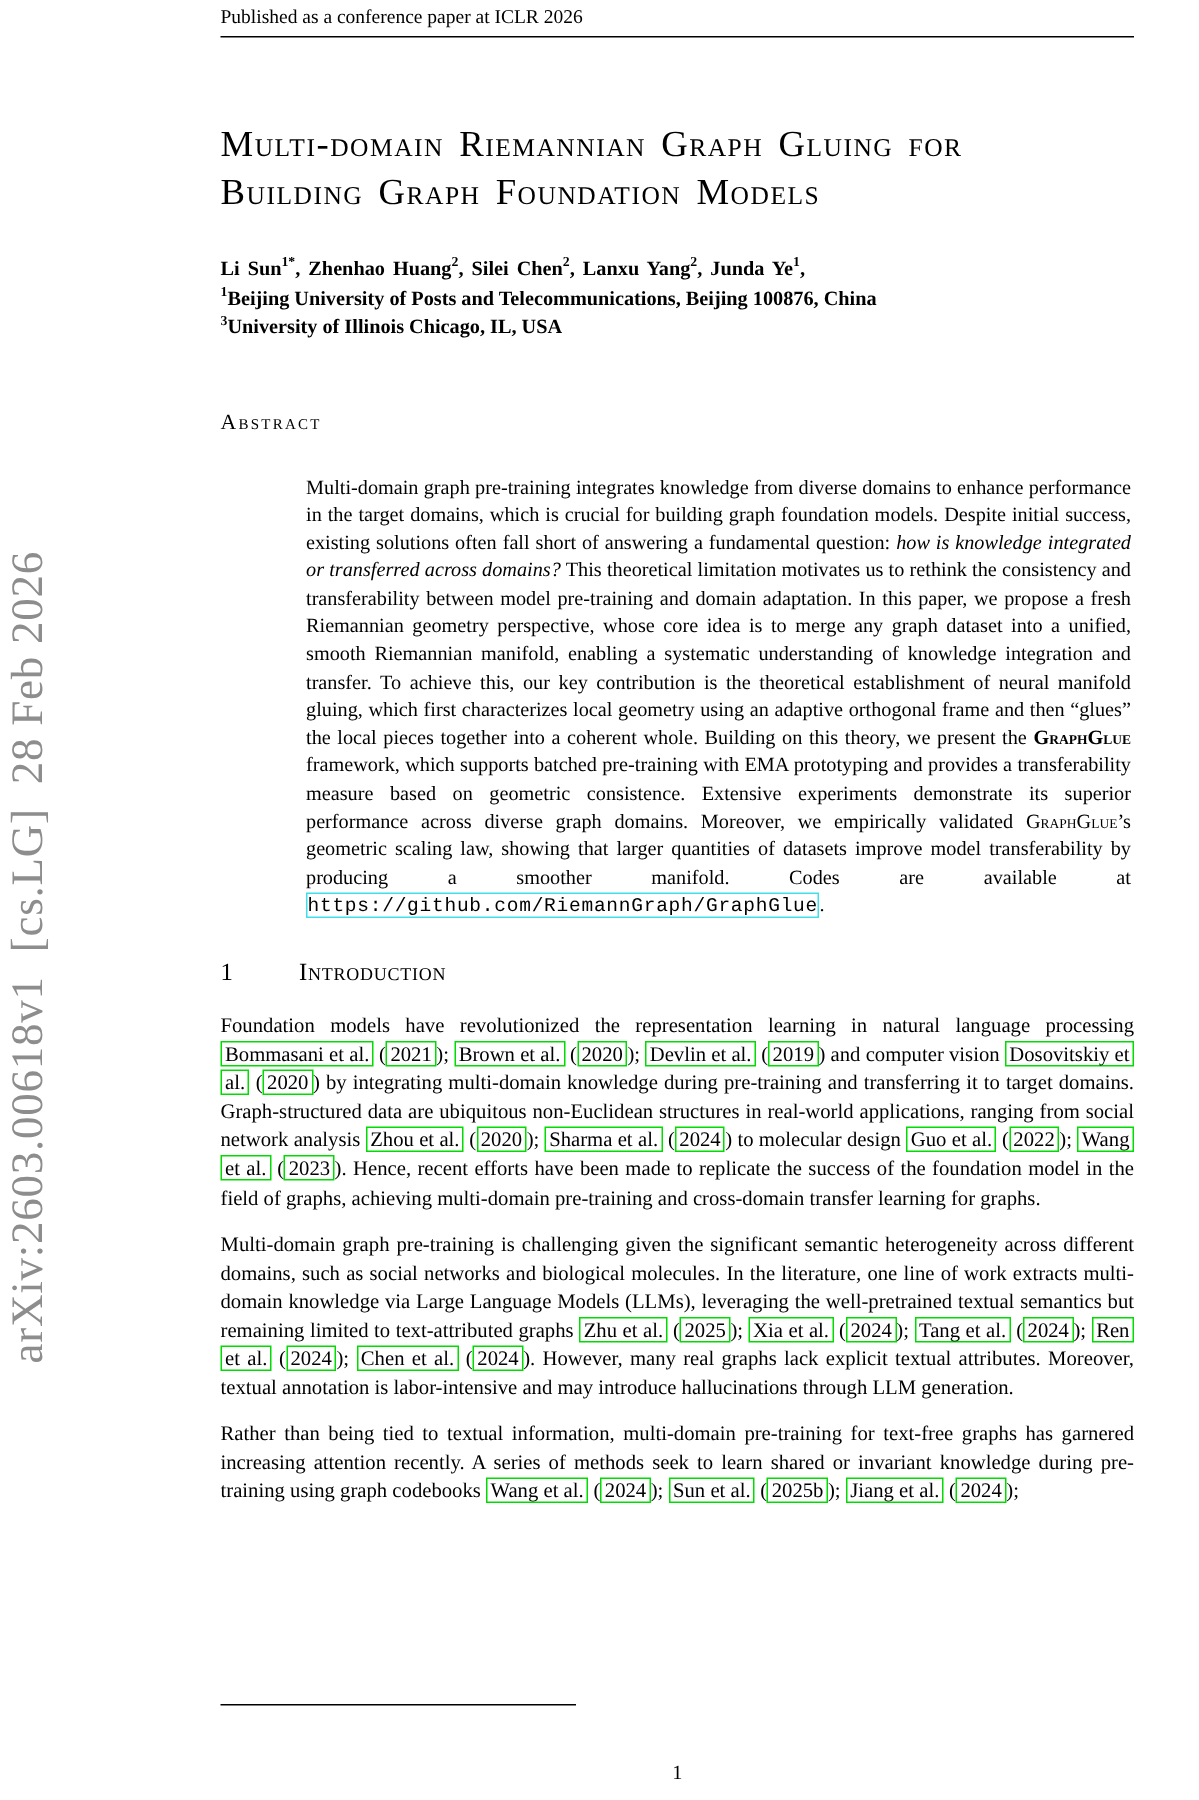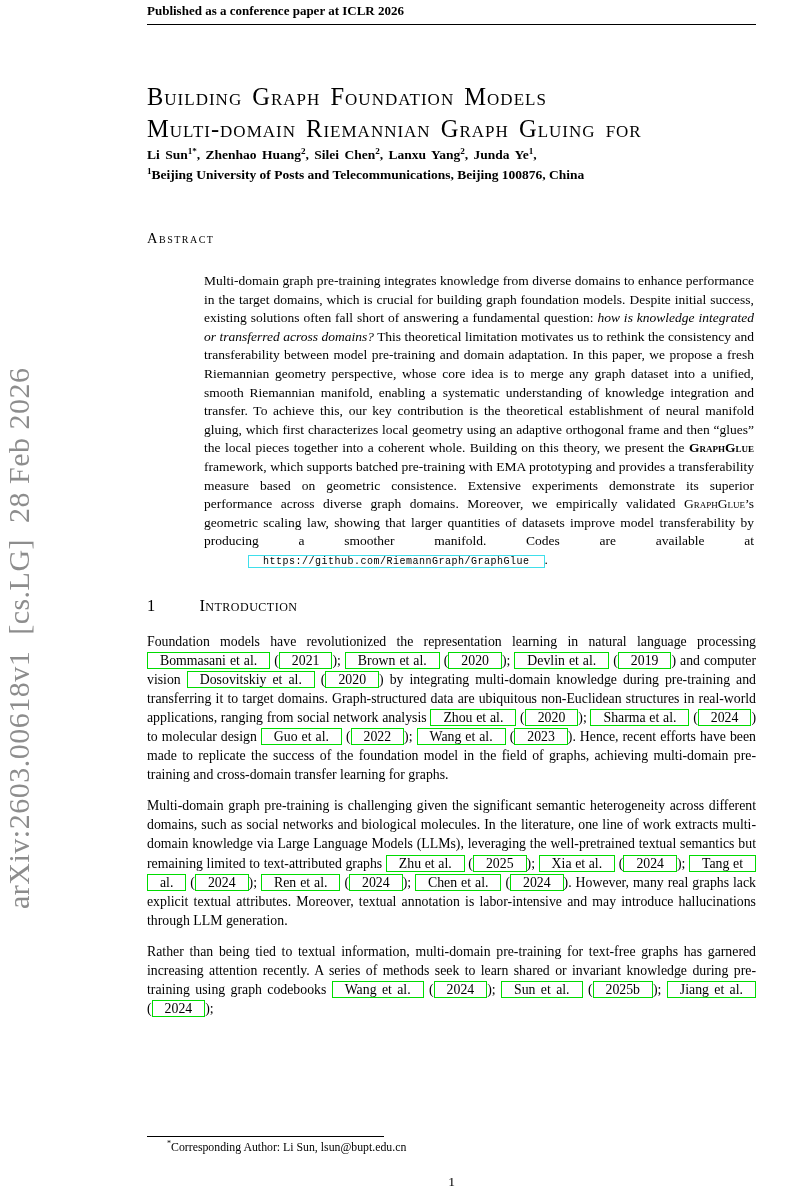--- a/index.html
+++ b/index.html
@@ -1,43 +1,43 @@
 <!DOCTYPE html>
 <html style="--cite-green: #00dc00; --url-cyan: #3fdfeb; --watermark-gray: #8d8d8d;"><head>
 <meta charset="utf-8">
 <style>
   html,body{margin:0;padding:0;background:#ffffff;}
   .page{position:relative;width:799px;height:1200px;background:#ffffff;overflow:hidden;
         font-family:"Liberation Serif","DejaVu Serif",serif;color:#000;}
   .content{position:absolute;left:147px;top:0;width:609px;}
-  .header-text{margin-top:3px;font-size:13px;font-weight:bold;}
+  .header-text{margin-top:3px;font-size:13px;}
   .header-rule{margin-top:5px;border-top:1.5px solid #000;height:0;}
   .title{margin:56px 0 0 0;font-size:24.5px;line-height:32px;font-weight:400;
          font-variant:small-caps;letter-spacing:1px;word-spacing:3px;white-space:nowrap;}
-  .authors{font-size:13.5px;line-height:19.5px;}
+  .authors{margin-top:24px;font-size:13.5px;line-height:19.5px;}
   .author-line{font-weight:bold;word-spacing:2px;}
   .affil-line{font-weight:700;}
   sup{font-size:68%;line-height:0;}
   .abstract-heading{margin-top:46px;font-size:14.5px;
                     font-variant:small-caps;letter-spacing:1.5px;}
   .abstract-body{margin:25px 0 0 57px;width:550px;font-size:13.5px;line-height:18.6px;
                  text-align:justify;}
   .section-heading{margin:24px 0 0 0;font-size:16.5px;font-weight:400;}
   .sec-num{display:inline-block;}
   .sec-title{display:inline-block;margin-left:40px;font-variant:small-caps;letter-spacing:0.5px;}
   .body-par{margin:12px 0 0 0;font-size:13.8px;line-height:19.1px;text-align:justify;}
   .body-par:first-child{margin-top:16px;}
   .s-it{font-style:italic;}
   .s-b{font-weight:normal;}
   .s-sc{font-variant:small-caps;}
   .s-bsc{font-weight:bold;font-variant:small-caps;}
-  .s-cite{border:1px solid var(--cite-green,#00dc00);padding:0 12px;
+  .s-cite{border:1px solid var(--cite-green,#00dc00);padding:0 2px;
           box-decoration-break:clone;-webkit-box-decoration-break:clone;}
-  .s-url{font-family:"Liberation Mono","DejaVu Sans Mono",monospace;font-size:10px;
-         border:1.5px solid var(--url-cyan,#3fdfeb);padding:0 14px;letter-spacing:0.5px;margin-left:44px;}
+  .s-url{font-family:"Liberation Mono","DejaVu Sans Mono",monospace;font-size:13px;
+         border:1.5px solid var(--url-cyan,#3fdfeb);padding:0 0;letter-spacing:0.5px;}
   .footnote{position:absolute;left:147px;top:1136px;width:609px;}
   .footnote-rule{width:237px;border-top:1px solid #000;height:0;}
   .footnote-text{margin:3px 0 0 0;font-size:11.8px;text-indent:20px;}
   .page-number{position:absolute;left:147px;top:1174px;width:609px;text-align:center;
                font-size:13.5px;}
   .watermark{position:absolute;left:2px;top:293px;height:690px;
              writing-mode:vertical-rl;transform:rotate(180deg);
              font-size:30px;color:var(--watermark-gray,#8d8d8d);
              white-space:pre;text-align:center;letter-spacing:0.5px;}
 </style>
@@ -47,28 +47,29 @@
 <div class="page">
 
   <div class="watermark">arXiv:2603.00618v1  [cs.LG]  28 Feb 2026</div>
 
   <div class="content">
 
     <div class="header-text">Published as a conference paper at ICLR 2026</div>
     <div class="header-rule"></div>
 
     <h1 class="title">
+        <div>Multi-domain Riemannian Graph Gluing for</div>
         <div>Building Graph Foundation Models</div>
-        <div>Multi-domain Riemannian Graph Gluing for</div>
       </h1>
 
     <div class="authors">
       <div class="author-line"><span>Li Sun</span><sup>1*</sup><span>,  </span><span>Zhenhao Huang</span><sup>2</sup><span>,  </span><span>Silei Chen</span><sup>2</sup><span>,  </span><span>Lanxu Yang</span><sup>2</sup><span>,  </span><span>Junda Ye</span><sup>1</sup><span>,</span></div>
       <div>
           <div class="affil-line"><sup>1</sup><span>Beijing University of Posts and Telecommunications, Beijing 100876, China</span></div>
+          <div class="affil-line"><sup>3</sup><span>University of Illinois Chicago, IL, USA</span></div>
         </div>
     </div>
 
     <div class="abstract-heading">Abstract</div>
     <p class="abstract-body"><span>Multi-domain graph pre-training integrates knowledge from diverse domains to enhance performance in the target domains, which is crucial for building graph foundation models. Despite initial success, existing solutions often fall short of answering a fundamental question: </span><span class="s-it">how is knowledge integrated or transferred across domains?</span><span> This theoretical limitation motivates us to rethink the consistency and transferability between model pre-training and domain adaptation. In this paper, we propose a fresh Riemannian geometry perspective, whose core idea is to merge any graph dataset into a unified, smooth </span><span class="s-b">Riemannian manifold</span><span>, enabling a systematic understanding of knowledge integration and transfer. To achieve this, our key contribution is the theoretical establishment of neural manifold gluing, which first characterizes local geometry using an adaptive orthogonal frame and then “glues” the local pieces together into a coherent whole. Building on this theory, we present the </span><span class="s-bsc">GraphGlue</span><span> framework, which supports batched pre-training with EMA prototyping and provides a transferability measure based on geometric consistence. Extensive experiments demonstrate its superior performance across diverse graph domains. Moreover, we empirically validated </span><span class="s-sc">GraphGlue</span><span>’s geometric scaling law, showing that larger quantities of datasets improve model transferability by producing a smoother manifold. </span><span class="s-b">Codes</span><span> are available at </span><span class="s-url">https://github.com/RiemannGraph/GraphGlue</span><span>.</span></p>
 
     <h2 class="section-heading">
       <span class="sec-num">1</span>
       <span class="sec-title">Introduction</span>
     </h2>
@@ -76,18 +77,17 @@
     <div>
         <div class="body-par"><span>Foundation models have revolutionized the representation learning in natural language processing </span><span class="s-cite">Bommasani et al.</span><span> (</span><span class="s-cite">2021</span><span>); </span><span class="s-cite">Brown et al.</span><span> (</span><span class="s-cite">2020</span><span>); </span><span class="s-cite">Devlin et al.</span><span> (</span><span class="s-cite">2019</span><span>) and computer vision </span><span class="s-cite">Dosovitskiy et al.</span><span> (</span><span class="s-cite">2020</span><span>) by integrating multi-domain knowledge during pre-training and transferring it to target domains. Graph-structured data are ubiquitous non-Euclidean structures in real-world applications, ranging from social network analysis </span><span class="s-cite">Zhou et al.</span><span> (</span><span class="s-cite">2020</span><span>); </span><span class="s-cite">Sharma et al.</span><span> (</span><span class="s-cite">2024</span><span>) to molecular design </span><span class="s-cite">Guo et al.</span><span> (</span><span class="s-cite">2022</span><span>); </span><span class="s-cite">Wang et al.</span><span> (</span><span class="s-cite">2023</span><span>). Hence, recent efforts have been made to replicate the success of the foundation model in the field of graphs, achieving multi-domain pre-training and cross-domain transfer learning for graphs.</span></div>
         <div class="body-par"><span>Multi-domain graph pre-training is challenging given the significant semantic heterogeneity across different domains, such as social networks and biological molecules. In the literature, one line of work extracts multi-domain knowledge via Large Language Models (LLMs), leveraging the well-pretrained textual semantics but remaining limited to text-attributed graphs </span><span class="s-cite">Zhu et al.</span><span> (</span><span class="s-cite">2025</span><span>); </span><span class="s-cite">Xia et al.</span><span> (</span><span class="s-cite">2024</span><span>); </span><span class="s-cite">Tang et al.</span><span> (</span><span class="s-cite">2024</span><span>); </span><span class="s-cite">Ren et al.</span><span> (</span><span class="s-cite">2024</span><span>); </span><span class="s-cite">Chen et al.</span><span> (</span><span class="s-cite">2024</span><span>). However, many real graphs lack explicit textual attributes. Moreover, textual annotation is labor-intensive and may introduce hallucinations through LLM generation.</span></div>
         <div class="body-par"><span>Rather than being tied to textual information, multi-domain pre-training for text-free graphs has garnered increasing attention recently. A series of methods seek to learn shared or invariant knowledge during pre-training using graph codebooks </span><span class="s-cite">Wang et al.</span><span> (</span><span class="s-cite">2024</span><span>); </span><span class="s-cite">Sun et al.</span><span> (</span><span class="s-cite">2025b</span><span>); </span><span class="s-cite">Jiang et al.</span><span> (</span><span class="s-cite">2024</span><span>);</span></div>
       </div>
 
   </div>
 
   <div class="footnote">
     <div class="footnote-rule"></div>
-    <p class="footnote-text"><sup>*</sup><span>Corresponding Author: Li Sun, lsun@bupt.edu.cn</span></p>
   </div>
 
   <div class="page-number">1</div>
 
 </div>
 
 </body></html>

